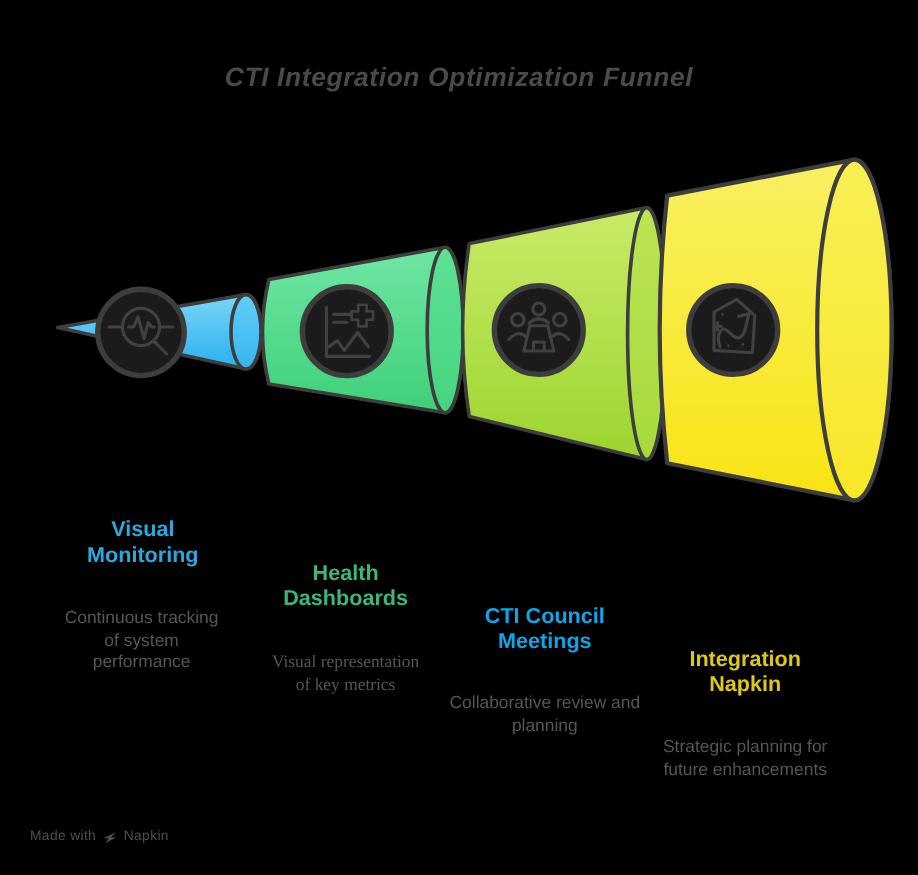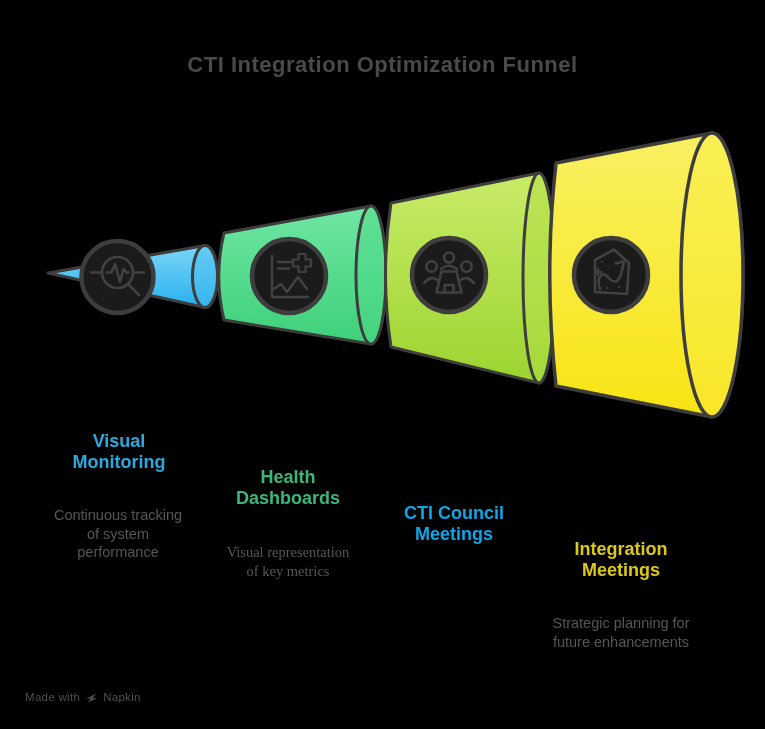--- a/index.html
+++ b/index.html
@@ -2,21 +2,21 @@
 <html><head>
 <meta charset="utf-8">
 <style>
   html,body{margin:0;padding:0;background:#000;}
   #stage{
     position:relative;width:765px;height:729px;background:#000;overflow:hidden;
     font-family:"Liberation Sans", sans-serif;
   }
   .title{
     position:absolute;left:0;right:0;top:52px;text-align:center;
-    font-size:22px;font-weight:bold;letter-spacing:.5px;color:#4a4a4a;
+    font-size:22px;font-weight:bold;letter-spacing:.5px;color:#4a4a4a;font-style:italic;
   }
   .stage-label{
     position:absolute;transform:translateX(-50%);text-align:center;
     font-size:18px;font-weight:bold;line-height:21px;
   }
   .stage-desc{
     position:absolute;transform:translateX(-50%);text-align:center;
     font-size:14.5px;line-height:18.5px;color:#565656;margin-top:16px;
   }
   #label-1{left:119px;top:431px;width:110px;}
@@ -140,22 +140,23 @@
     </g>
   </svg>
 
   <div id="label-1" class="stage-label" style="color: rgb(41, 169, 224);">Visual Monitoring</div>
   <div id="desc-1" class="stage-desc">Continuous tracking of system performance</div>
 
   <div id="label-2" class="stage-label" style="color: rgb(59, 184, 120);">Health Dashboards</div>
   <div id="desc-2" class="stage-desc">Visual representation of key metrics</div>
 
   <div id="label-3" class="stage-label" style="color: #0ea5e9;">CTI Council Meetings</div>
+  <div id="desc-3" class="stage-desc">Collaborative review and planning</div>
 
-  <div id="label-4" class="stage-label" style="color: rgb(221, 201, 21);">Integration Meetings</div>
+  <div id="label-4" class="stage-label" style="color: rgb(221, 201, 21);">Integration Napkin</div>
   <div id="desc-4" class="stage-desc">Strategic planning for future enhancements</div>
 
   <div class="watermark">
     <span>Made with</span>
     <svg width="13" height="13" viewBox="0 0 13 13">
       <path d="M 1 7.5 L 11.5 2.5 L 7.5 7 L 12 7 L 3 11.5 L 5.5 7.5 Z" fill="#4f4f4f"></path>
     </svg>
     <span>Napkin</span>
   </div>
 

